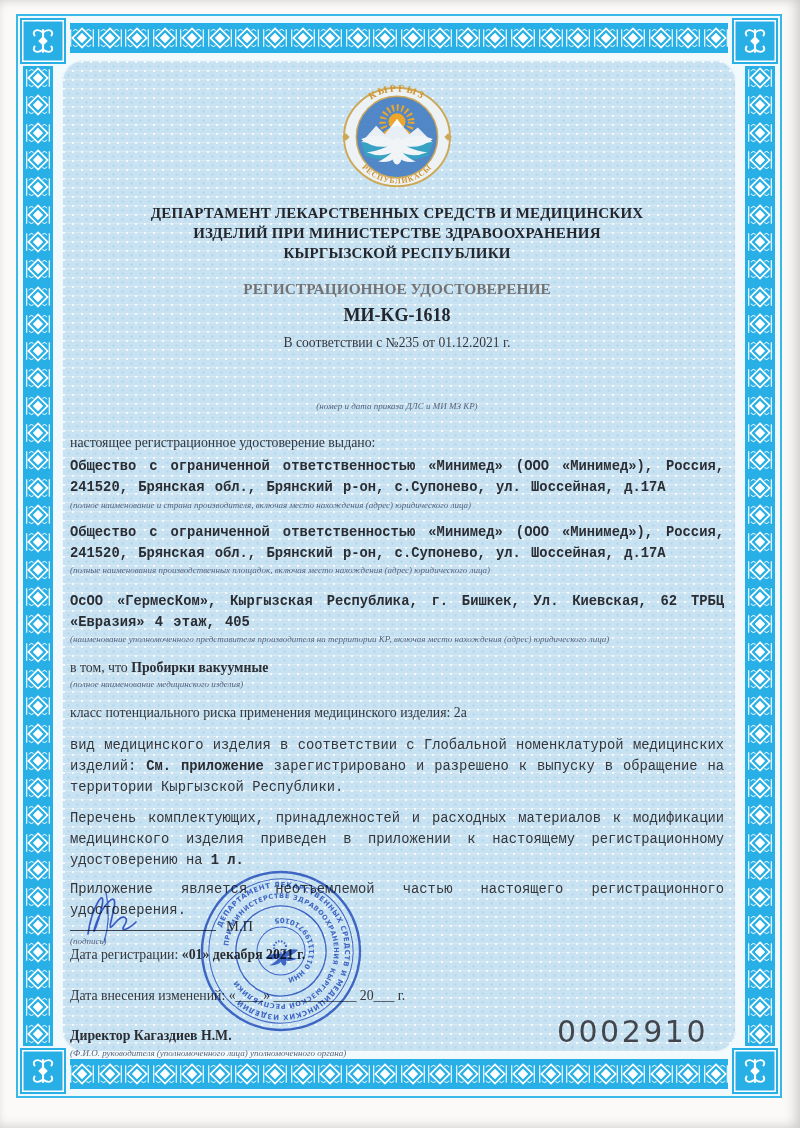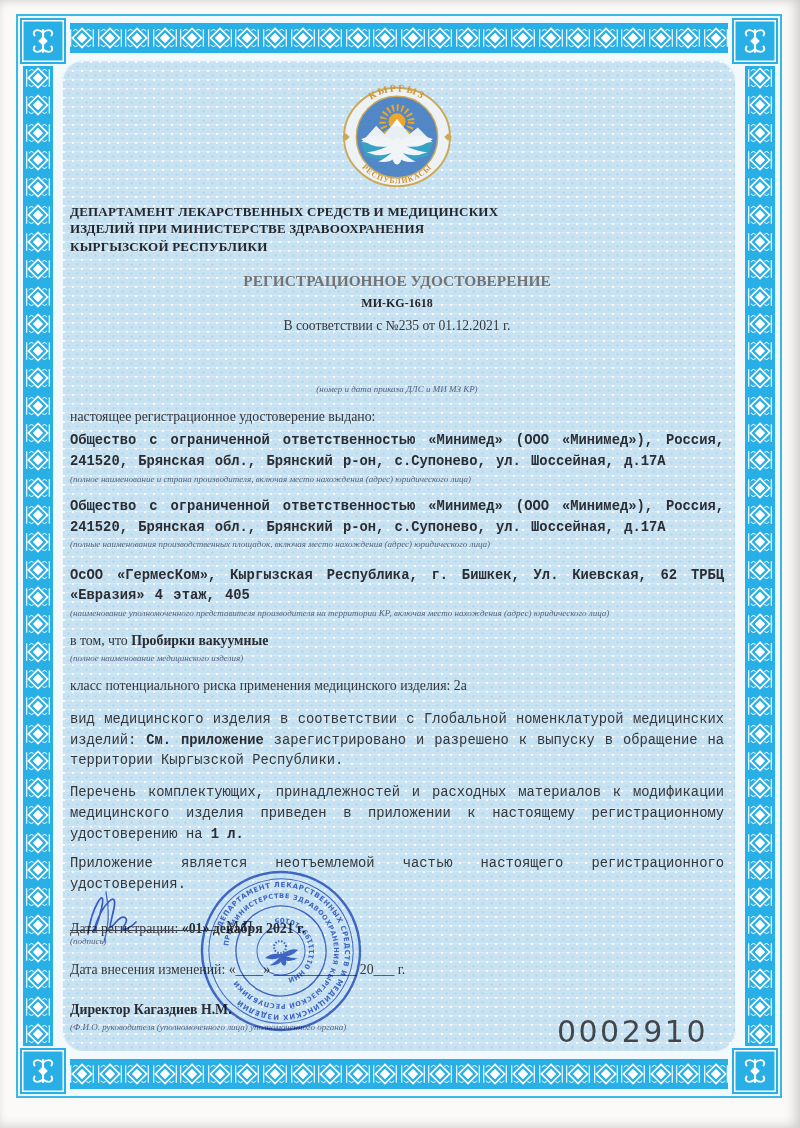--- a/index.html
+++ b/index.html
@@ -48,33 +48,33 @@
     background-size:9px 9px,9px 9px,100% 100%;
     background-position:0 0,4.5px 4.5px,0 0;
     box-shadow:inset 0 0 0 1px rgba(255,255,255,.7);
   }
   .content{
     position:absolute;left:70px;right:76px;top:60px;z-index:4;
     color:#33363b;font-size:13.8px;line-height:1.5;
   }
   .emblem-wrap{text-align:center;margin:24px 0 4px 0;}
   .org-title{
-    text-align:left;font-weight:bold;color:#23262c;font-size:13px;
+    text-align:center;font-weight:bold;color:#23262c;font-size:15px;
     line-height:1.36;margin-top:6px;letter-spacing:.2px;
   }
   .doc-title{ text-align:center;font-weight:bold;color:#737373;font-size:15.4px;margin-top:13px;}
-  .doc-number{text-align:center;font-weight:bold;color:#23262c;font-size:12px;margin-top:2px;}
+  .doc-number{text-align:center;font-weight:bold;color:#23262c;font-size:18px;margin-top:2px;}
   .accordance{text-align:center;font-size:13.6px;margin-top:4px;}
   .caption{
     font-style:italic;font-size:9px;color:#55627c;line-height:1.15;margin-top:1px;
   }
   .caption.center{text-align:center;margin-top:48px;}
   .para{margin-top:13px;text-align:justify;font-family:Liberation Mono, monospace;}
   .para.bold{font-weight:bold;word-spacing:2px;color:#2a2d33;}
-  .intro{margin-top:12px;}
+  .intro{margin-top:21px;}
   .nowrapline{margin-top:13px;}
   b.inline{color:#2a2d33;}
   .sign-block{position:absolute;left:70px;top:916px;z-index:4;width:300px;font-size:13.8px;color:#33363b;}
   .sign-rule{display:inline-block;width:146px;border-bottom:1.4px solid #3c414a;height:14px;}
   .mp{display:inline-block;margin-left:10px;font-size:14.5px;color:#2a2d33;}
   .serial{
     position:absolute;right:92px;top:1014px;z-index:4;
     font-family:"DejaVu Sans","Liberation Sans",sans-serif;
     font-size:30px;letter-spacing:2.5px;color:#42464c;
   }

